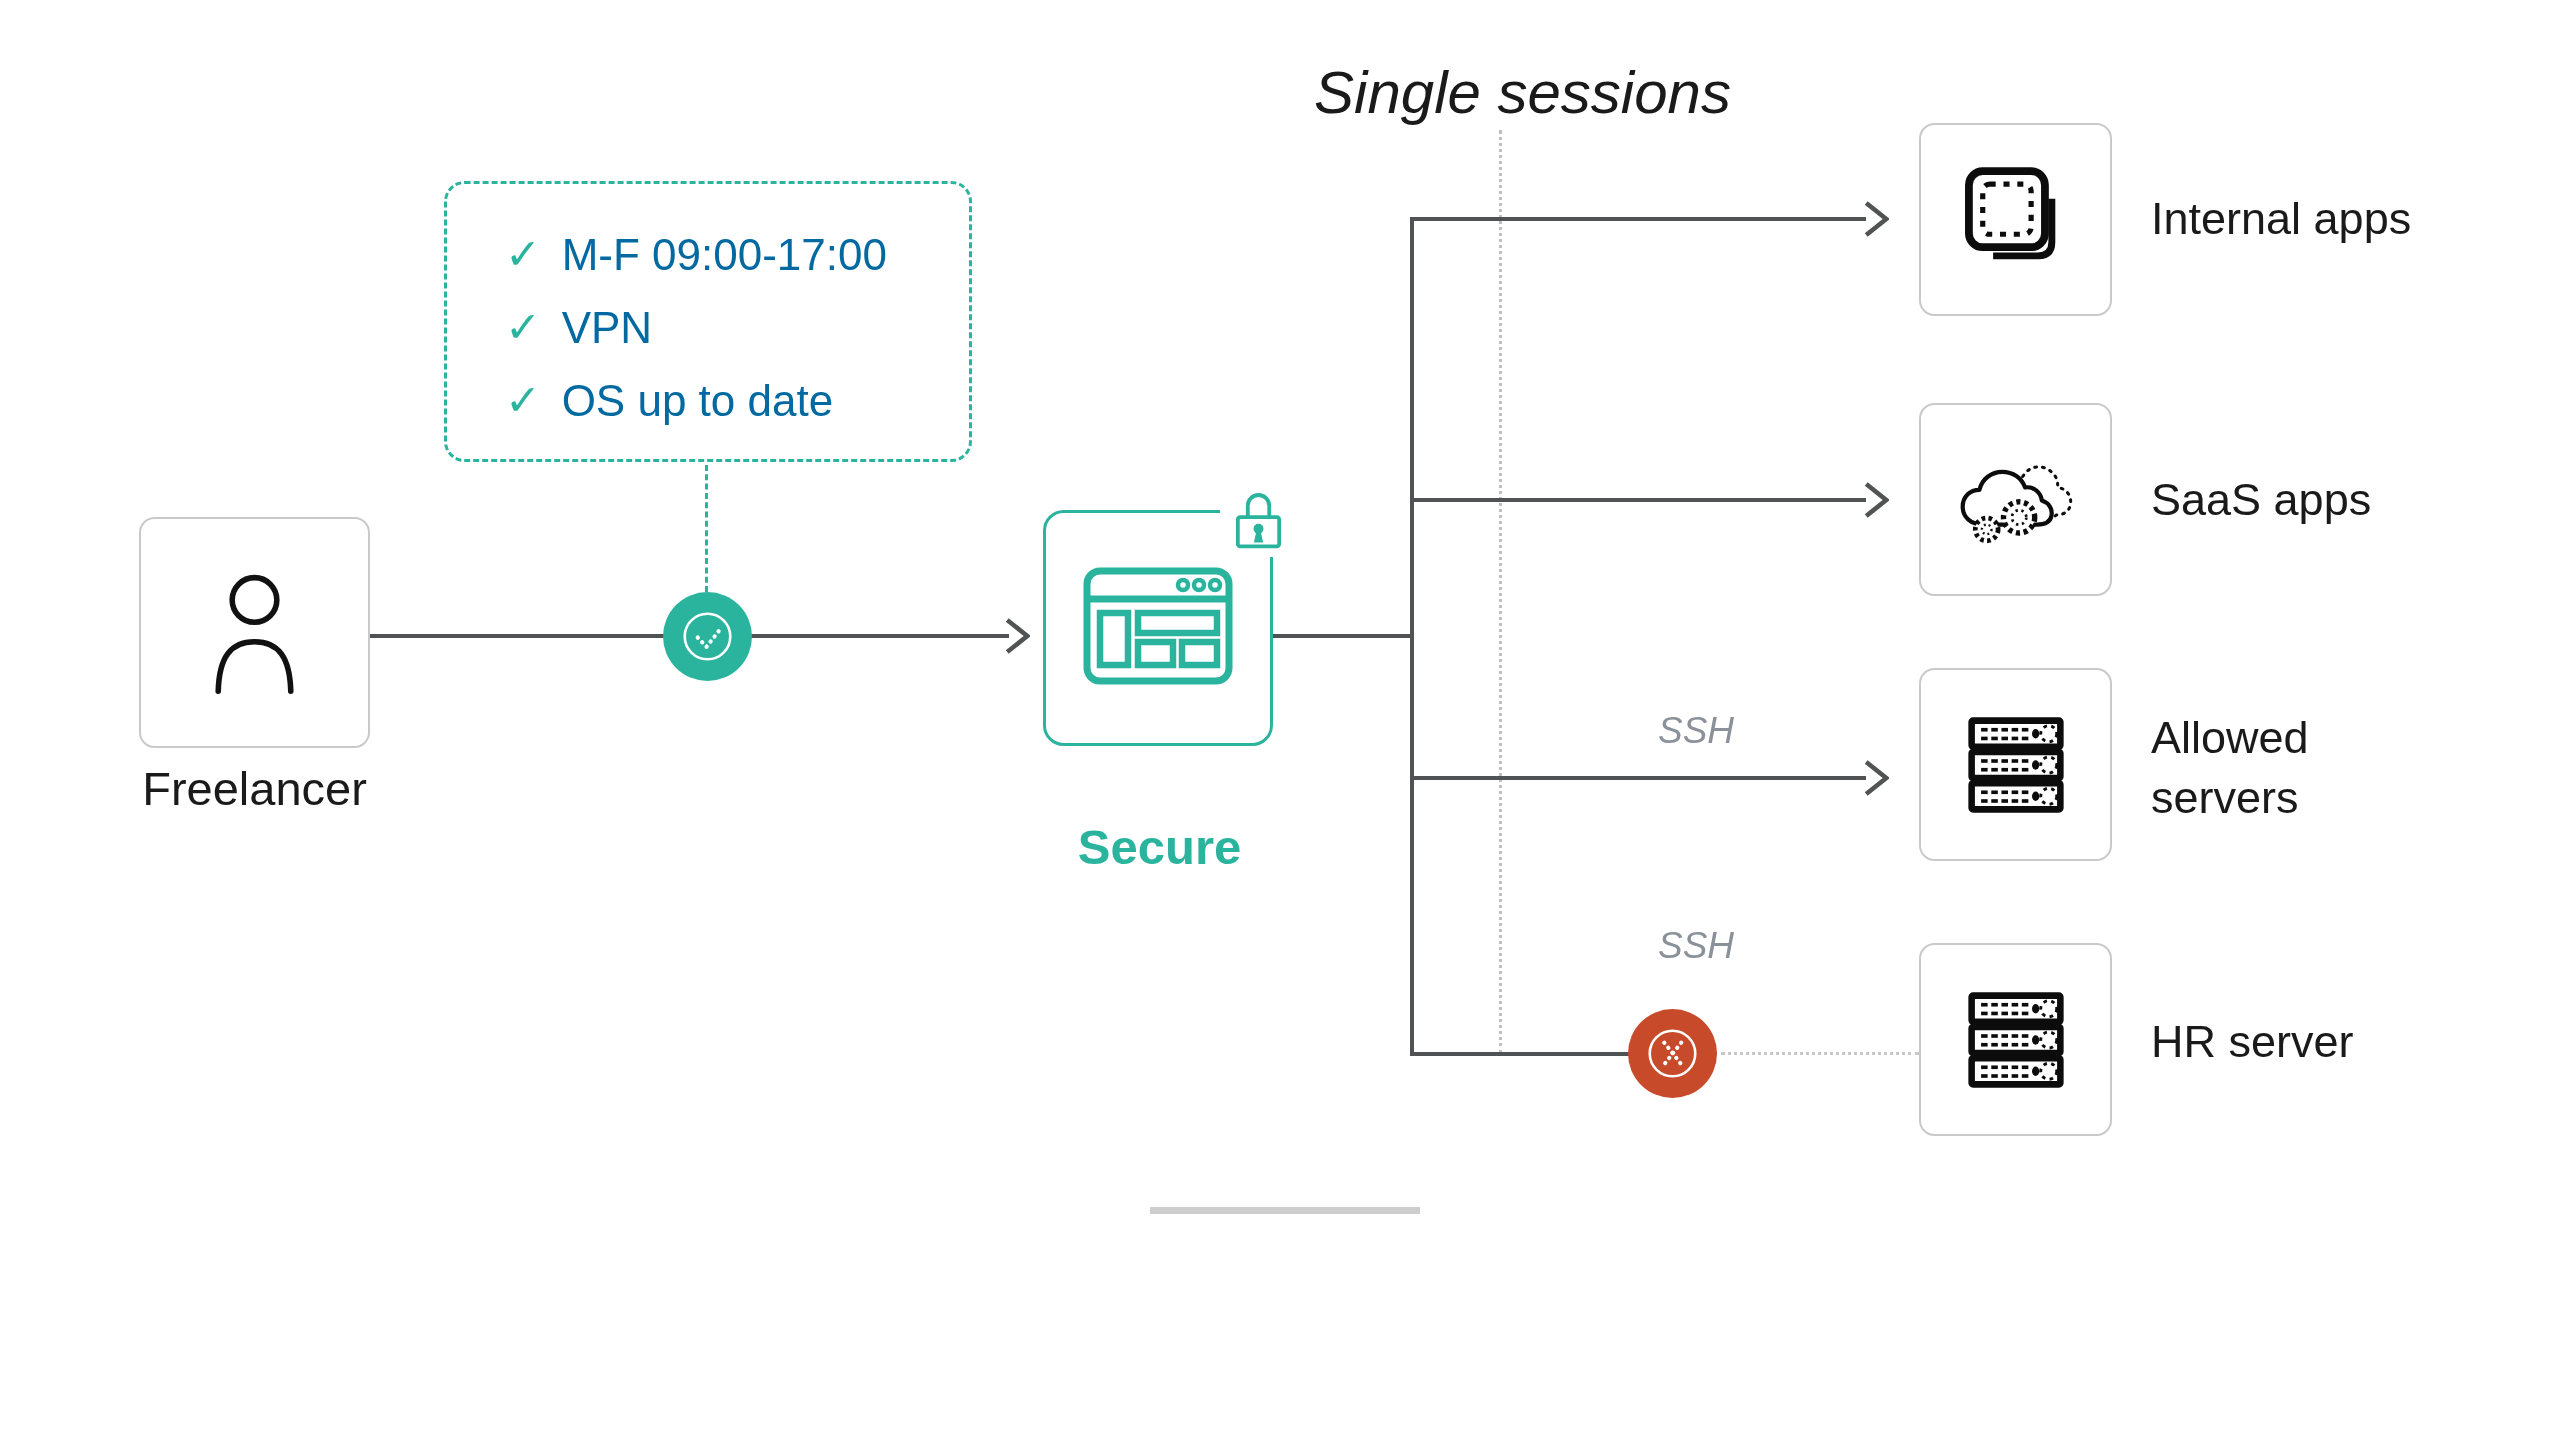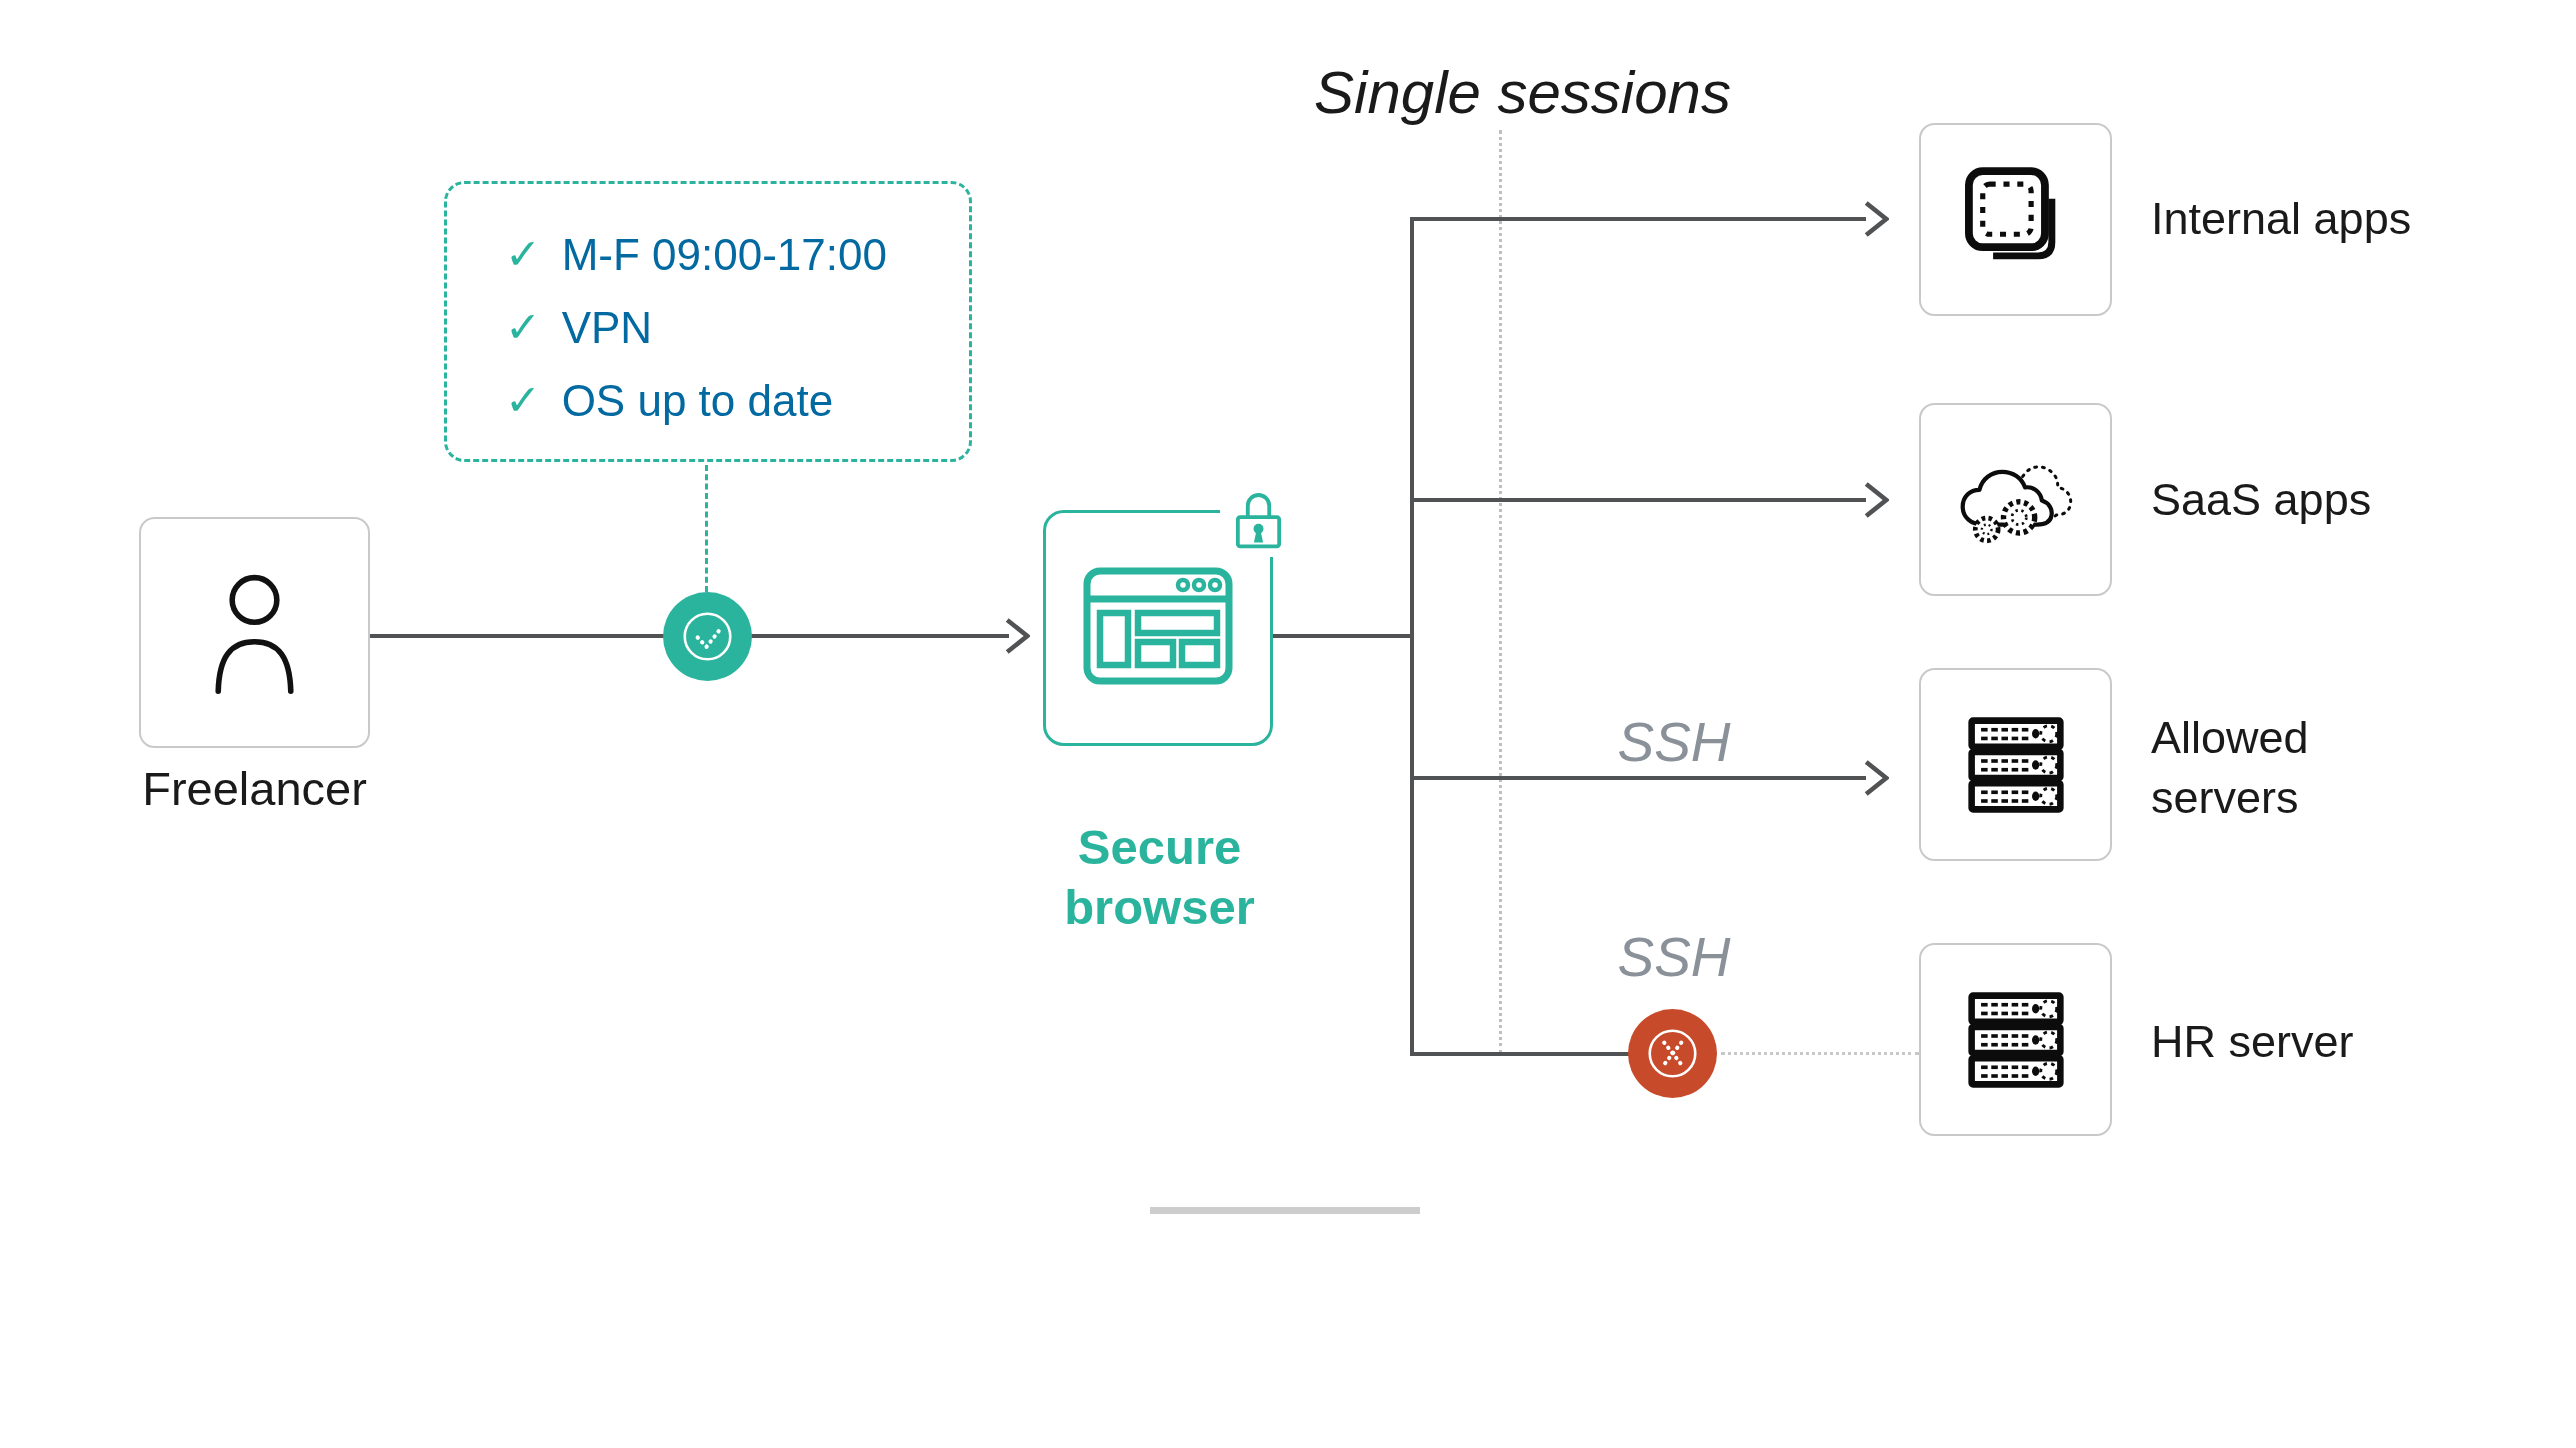--- a/index.html
+++ b/index.html
@@ -40,21 +40,21 @@
   .browser-label { position:absolute; left:1015px; top:769px; width:289px; text-align:center;
                    z-index:3;margin-top:48px; }
   .browser-label span { display:block; font-size:49px; font-weight:700; color:#2BB49D;
                    line-height:60px; }
 
   
   .sessions-line { position:absolute; left:1499px; top:130px; height:924px;
                    border-left:3.1px dotted #BDBFC1; z-index:1; }
   .sessions-label { position:absolute; left:1265px; top:58px; width:515px; text-align:center;
                    font-size:60px; font-style:italic; color:#1A1A1A; z-index:3; }
-  .ssh-label { position:absolute; left:1566px; width:216px; text-align:center; font-size:55px;
+  .ssh-label { position:absolute; left:1658px; width:216px; font-size:37px;
                font-style:italic; color:#8A9199; z-index:3; }
   .ssh-allowed { top:710px; }
   .ssh-hr { top:925px; }
   .dotted-seg { position:absolute; left:1721px; top:1052px; width:198px;
                 border-top:3.6px dotted #C6C8CA; z-index:1; }
 
   
   .dest-box { width:193px; height:193px; left:1919px; }
   .dest-label { position:absolute; left:2151px; width:464px; font-size:45px; color:#1A1A1A;
                 line-height:60px; white-space:pre-line; transform:translateY(-50%); z-index:3; }
@@ -143,21 +143,20 @@
   <div class="lock-wrap">
     <svg width="49" height="61" viewBox="0 0 64 78">
       <path d="M18 36 V21 a14 14 0 0 1 28 0 V36" fill="none" stroke="#2BB49D" stroke-width="5"></path>
       <rect x="5" y="36" width="54" height="38" rx="3" fill="#fff" stroke="#2BB49D" stroke-width="5"></rect>
       <circle cx="32" cy="51" r="6.5" fill="#2BB49D"></circle>
       <path d="M29 55 h6 l3 14 h-12 z" fill="#2BB49D"></path>
     </svg>
   </div>
   <div class="browser-label">
     <span>Secure</span>
-    <span>browser</span>
   </div>
 
   <div class="hline" style="left:1273px; top:634px; width:140px;"></div>
   <div class="vline" style="left:1410px; top:217px; height:838px;"></div>
 
   <div class="sessions-line"></div>
   <div class="sessions-label">Single sessions</div>
 
   <div class="hline" style="left:1410px; top:217px; width:456px;"></div>
   <svg class="chev" style="left:1864px; top:201px;" width="25" height="36" viewBox="0 0 48 70">

